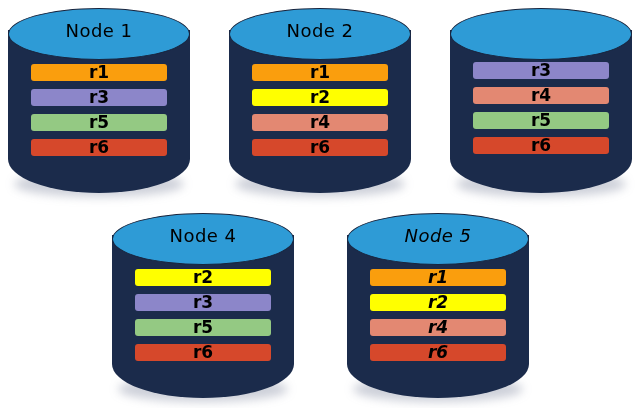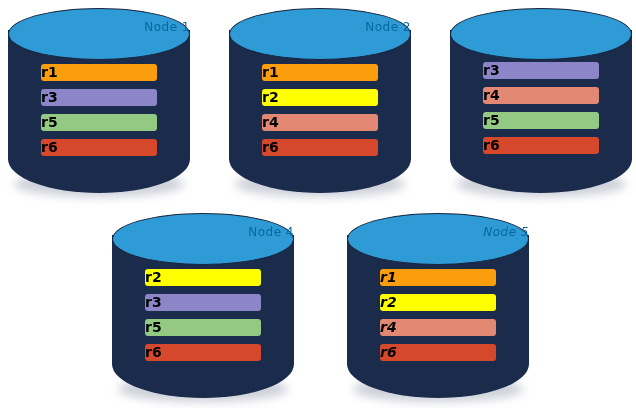--- a/index.html
+++ b/index.html
@@ -68,51 +68,51 @@
     border: 1.5px solid #18243d;
     box-sizing: border-box;
     z-index: 3;
   }
 
   .node-title {
     position: absolute;
     left: 0;
     top: 12px;
     width: 182px;
-    text-align: right;
-    color: #0369a1;
-    font-size: 12px;
+    text-align: center;
+    color: #000000;
+    font-size: 18px;
     font-weight: 400;
     letter-spacing: 0.5px;
     z-index: 4;
     white-space: nowrap;
   }
 
   
   .replicas {
     position: absolute;
     left: 0;
     top: 56px;
     width: 182px;
     z-index: 5;
     display: flex;
     flex-direction: column;
     align-items: center;
     gap: 8px;
   }
 
   .replica {
-    width: 116px;
+    width: 136px;
     height: 17px;
     border-radius: 3px;
     color: #000000;
-    font-size: 14px;
+    font-size: 17px;
     font-weight: bold;
     line-height: 17px;
-    text-align: left;
+    text-align: center;
     box-sizing: border-box;
   }
 
   
   #node-1 { left: 8px;   top: 8px; }
   #node-2 { left: 229px; top: 8px; }
   #node-3 { left: 450px; top: 8px; }
   #node-4 { left: 112px; top: 213px; }
   #node-5 { left: 347px; top: 213px; font-style: italic; }
 

